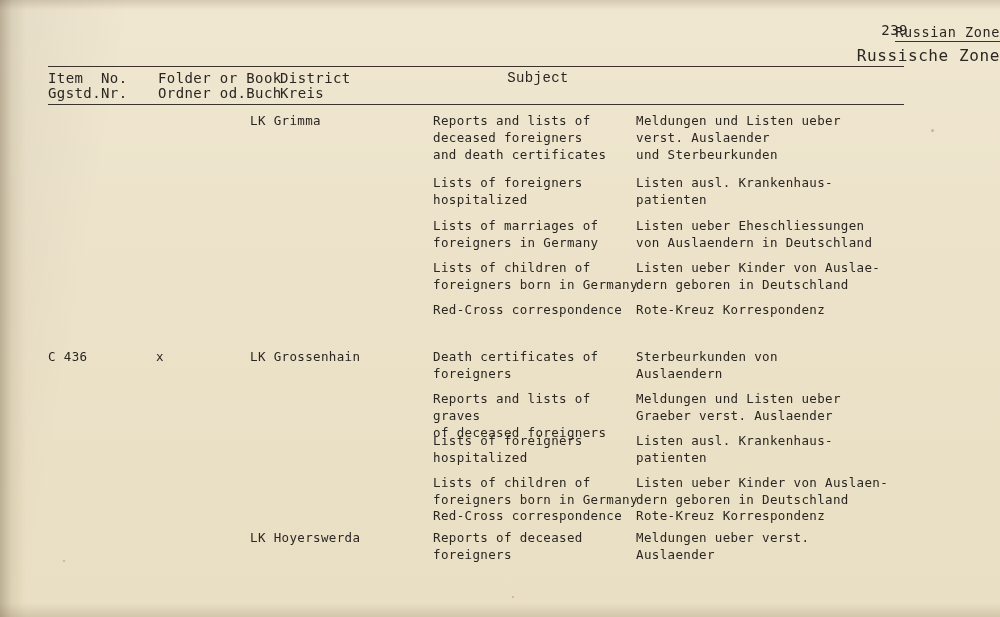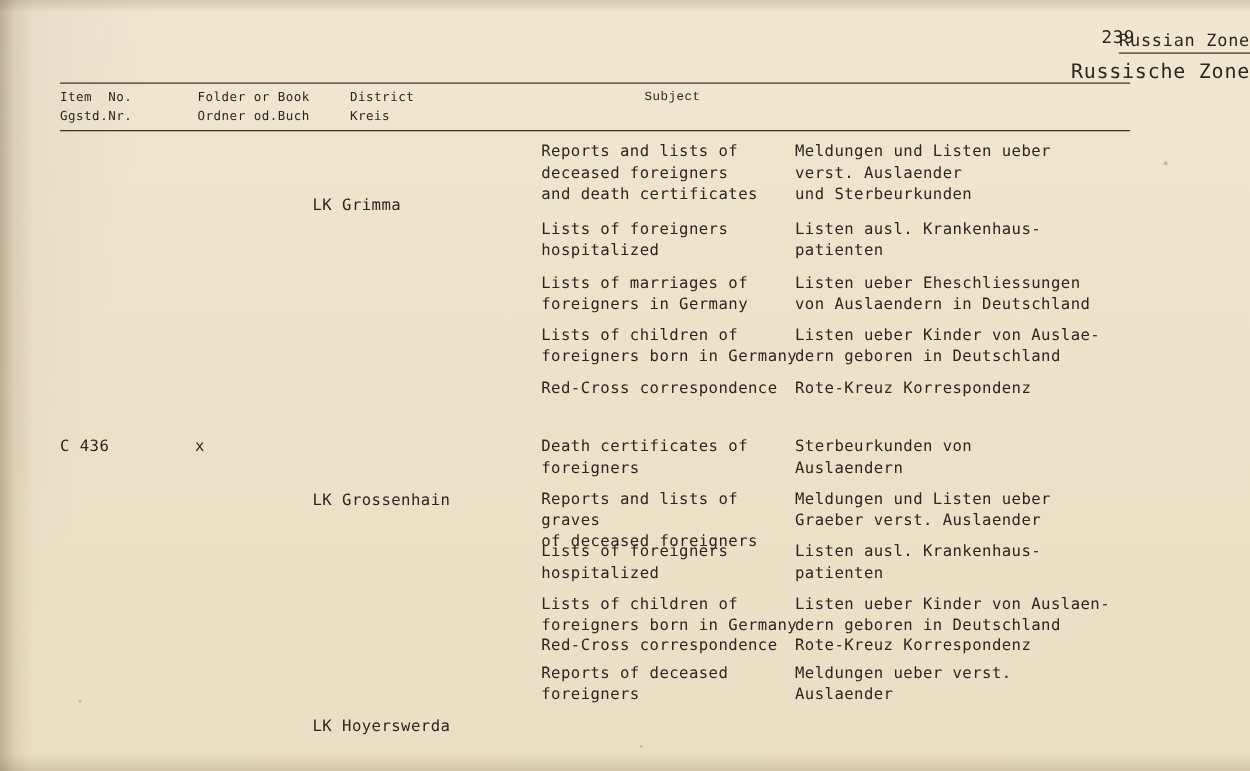--- a/index.html
+++ b/index.html
@@ -91,21 +91,21 @@
 
   .head-row {
     position: absolute;
     left: 48px;
     top: 71px;
     width: 856px;
     height: 32px;
   }
   .col-head {
     position: absolute;
-    font-size: 10px;
+    font-size: 14px;
     line-height: 15px;
     letter-spacing: 0.4px;
     white-space: pre;
   }
   .ch-item     { left: 0px; }
   .ch-folder   { left: 89px; margin-left: 21px; }
   .ch-district { left: 232px; }
   .ch-subject  { left: 400px; width: 180px; text-align: center; font-family: Liberation Mono, monospace; }
   .ch-betreff  { left: 590px; width: 200px; text-align: center; }
 
@@ -120,21 +120,21 @@
   }
   .cell {
     position: absolute;
     font-size: 12.5px;
     line-height: 17px;
     letter-spacing: 0.35px;
     white-space: pre-line;
   }
   .c-item     { left: 0px;   width: 88px; }
   .c-folder   { left: 108px; width: 60px; text-align: left; }
-  .c-district { left: 202px; width: 170px; margin-top: 43px; }
+  .c-district { left: 202px; width: 170px; }
   .c-subject  { left: 385px; width: 210px; }
   .c-betreff  { left: 588px; width: 300px; }
 </style>
 </head>
 <body>
 
 <div class="page">
 
   <div class="edge-left"></div>
   <div class="edge-top"></div>

